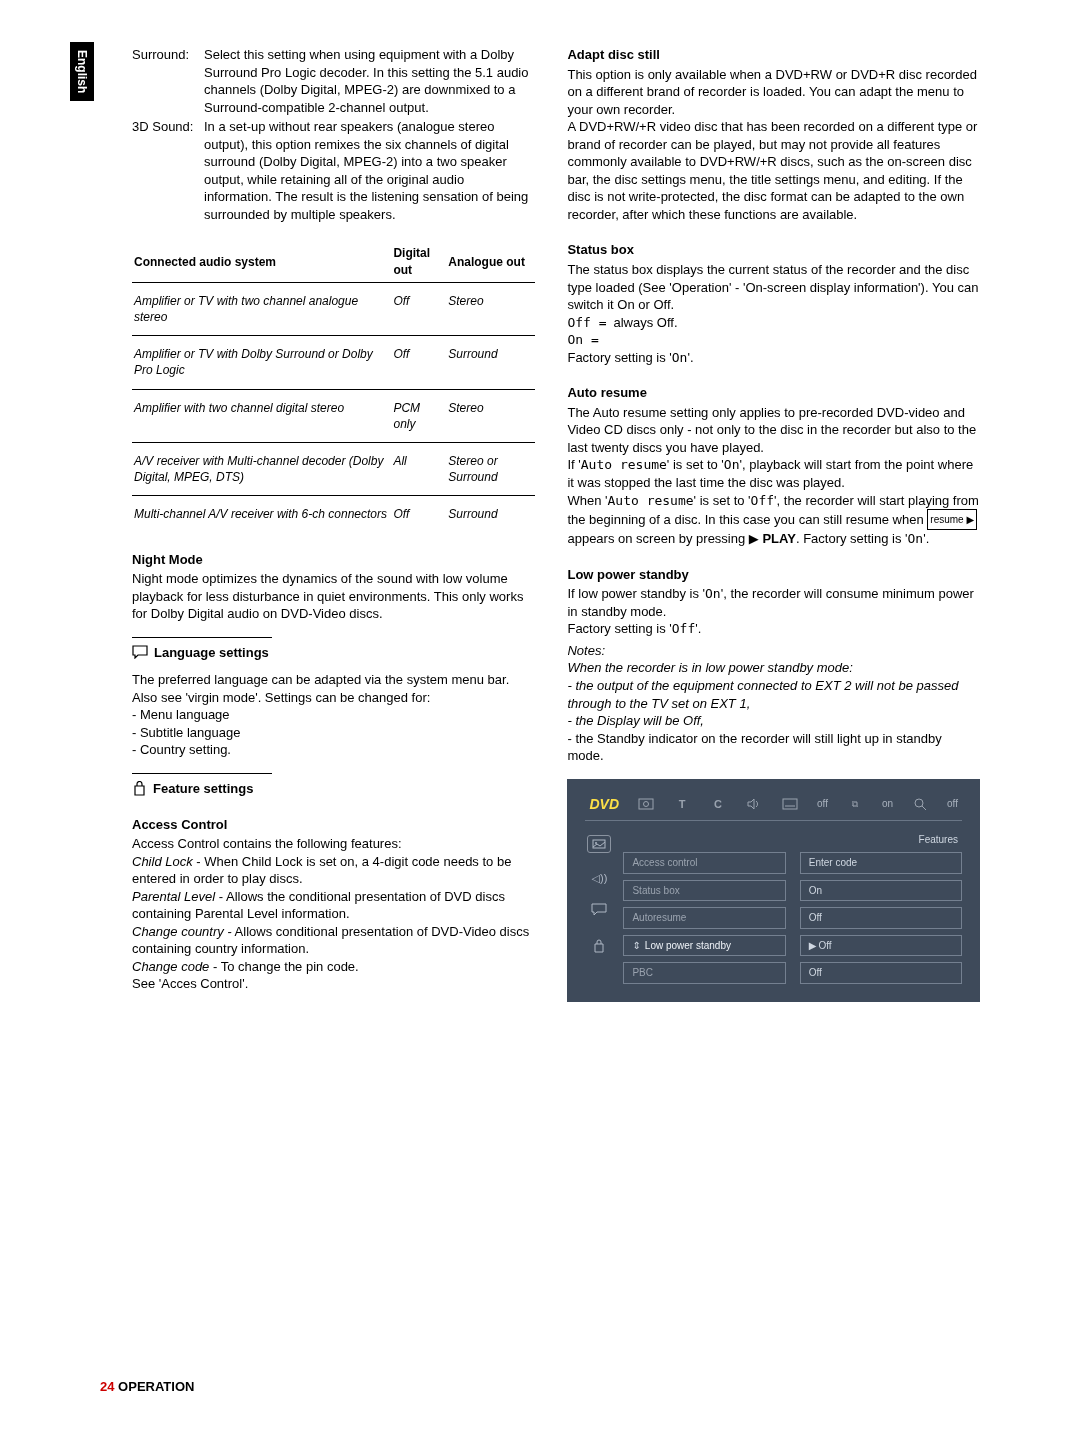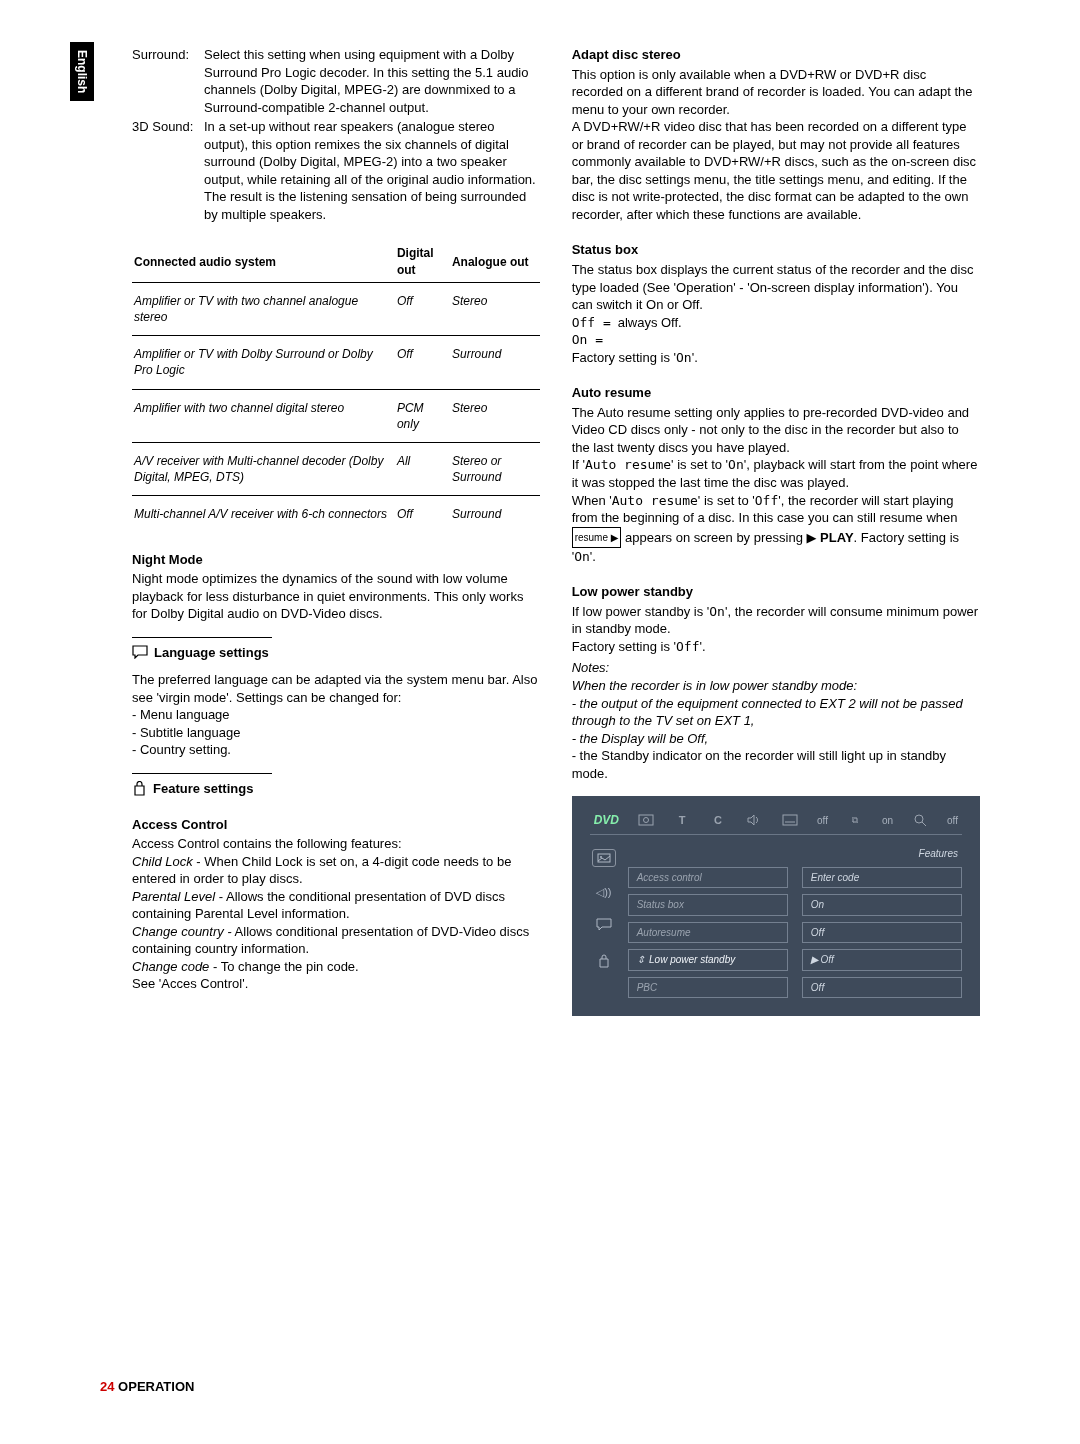--- a/index.html
+++ b/index.html
@@ -89,31 +89,31 @@
     font-family: Arial, sans-serif;
     font-size: 11px;
   }
   .osd-top {
     display: flex;
     align-items: center;
     gap: 18px;
     border-bottom: 1px solid #6a7686;
     padding: 2px 4px 6px;
   }
-  .osd-top .dvd { font-style: italic; font-weight: bold; color: #86efac; font-size: 12px; }
+  .osd-top .dvd { font-style: italic; font-weight: bold; color: #fde047; font-size: 14px; }
   .osd-top .ico { width: 18px; height: 14px; display: flex; align-items: center; justify-content: center; }
   .osd-top .cell { flex: 1; text-align: center; color: #a8b1bd; font-size: 10px; }
   .osd-body { display: flex; gap: 10px; padding-top: 12px; }
   .osd-nav { width: 28px; display: flex; flex-direction: column; align-items: center; gap: 18px; padding-top: 2px; }
   .osd-nav .chip {
     width: 24px; height: 18px; border: 1px solid #8a93a0; border-radius: 3px;
     display:flex;align-items:center;justify-content:center;color:#aeb7c4;font-size:11px;
   }
   .osd-lists { flex: 1; display: flex; gap: 14px; }
-  .osd-cola, .osd-colb { flex: 1; display: flex; flex-direction: column; gap: 6px; font-style: italic; }
+  .osd-cola, .osd-colb { flex: 1; display: flex; flex-direction: column; gap: 6px; }
   .osd-item {
     border: 1px solid #748090;
     padding: 3px 8px;
     color: #9aa3af;
     font-size: 10px;
   }
   .osd-item.active { color: #eef2f7; }
   .osd-item.value { color: #cfd7e1; }
   .osd-feat {
     font-size: 10px;
@@ -207,21 +207,21 @@
     <h4>Access Control</h4>
     <p>Access Control contains the following features:</p>
     <p><i>Child Lock</i><span> - When Child Lock is set on, a 4-digit code needs to be entered in order to play discs.</span></p>
     <p><i>Parental Level</i><span> - Allows the conditional presentation of DVD discs containing Parental Level information.</span></p>
     <p><i>Change country</i><span> - Allows conditional presentation of DVD-Video discs containing country information.</span></p>
     <p><i>Change code</i><span> - To change the pin code.</span></p>
     <p>See 'Acces Control'.</p>
   </div>
 
   <div class="col">
-    <h4 style="margin-top:0">Adapt disc stereo</h4>
+    <h4 style="margin-top:0">Adapt disc still</h4>
     <p>This option is only available when a DVD+RW or DVD+R disc recorded on a different brand of recorder is loaded. You can adapt the menu to your own recorder.</p>
     <p>A DVD+RW/+R video disc that has been recorded on a different type or brand of recorder can be played, but may not provide all features commonly available to DVD+RW/+R discs, such as the on-screen disc bar, the disc settings menu, the title settings menu, and editing. If the disc is not write-protected, the disc format can be adapted to the own recorder, after which these functions are available.</p>
 
     <h4>Status box</h4>
     <p>The status box displays the current status of the recorder and the disc type loaded (See 'Operation' - 'On-screen display information'). You can switch it On or Off.</p>
     <div class="status-line">
       <div class="status-term">Off =</div>
       <div>always Off.</div>
     </div>
     <div class="status-line">

